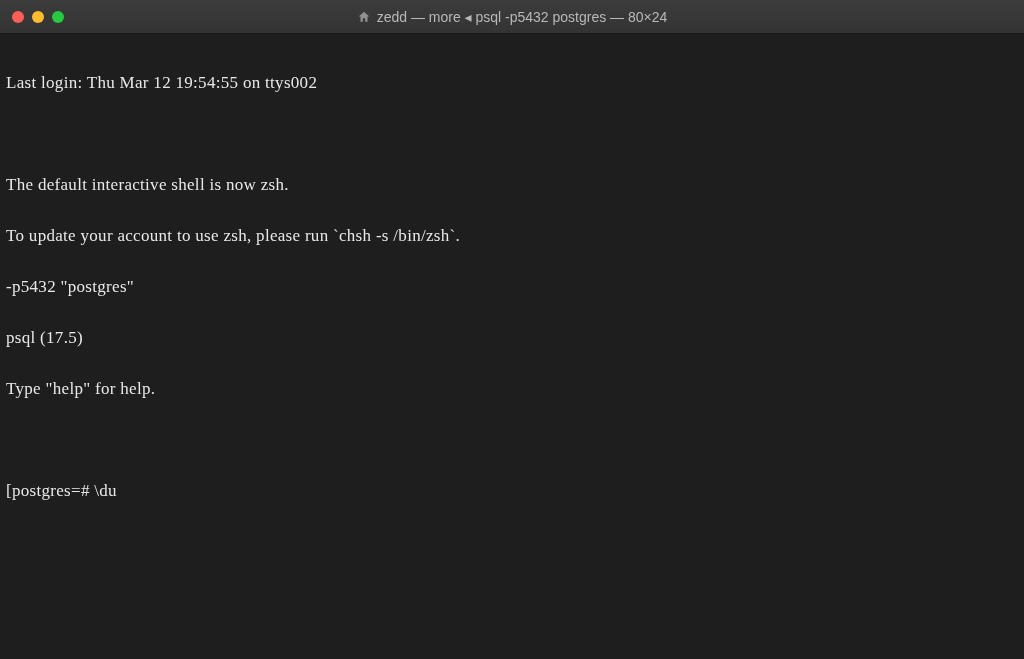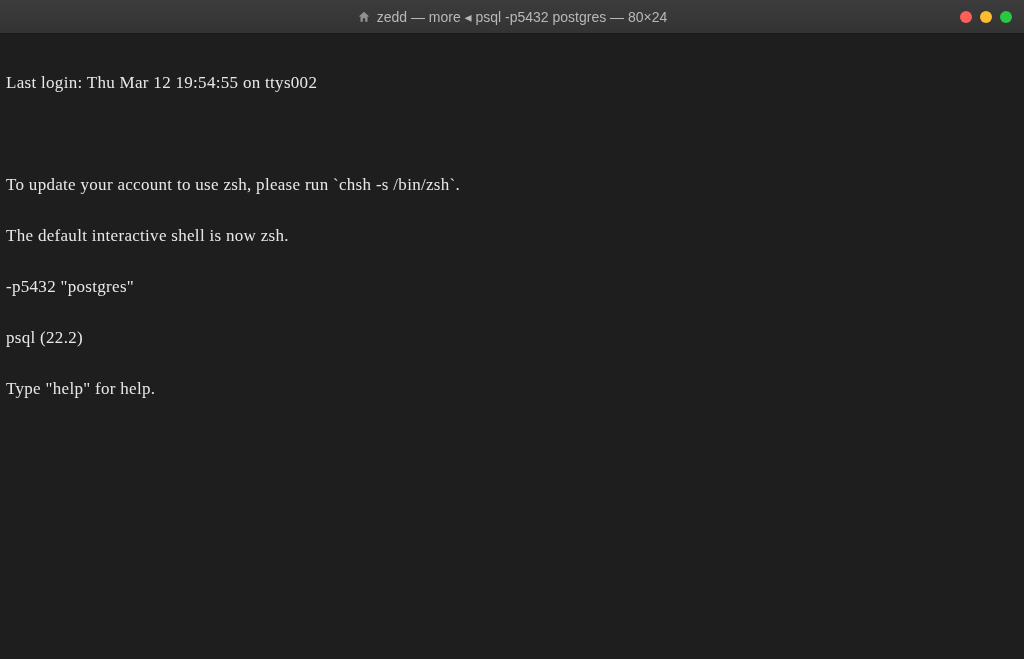--- a/index.html
+++ b/index.html
@@ -17,21 +17,20 @@
       overflow: hidden;
     }
     .titlebar {
       height: 34px;
       background: linear-gradient(to bottom, #3c3c3c, #333333);
       border-bottom: 1px solid #1a1a1a;
       display: flex;
       align-items: center;
       padding: 16px 12px;
       position: relative;
-      justify-content: flex-end;
     }
     .traffic-lights {
       display: flex;
       gap: 8px;
       align-items: center;
     }
     .traffic-light {
       width: 12px;
       height: 12px;
       border-radius: 50%;
@@ -85,26 +84,27 @@
           <path d="M12 3l9 8h-3v9h-4v-6H10v6H6v-9H3l9-8z"></path>
         </svg>
     </span>
     <span>zedd — more ◂ psql -p5432 postgres — 80×24</span>
   </div>
 </div>
 
 <div class="terminal-body">
 <div class="terminal-line">Last login: Thu Mar 12 19:54:55 on ttys002</div>
 <div class="terminal-line"></div>
+<div class="terminal-line">The default interactive shell is now zsh.</div>
 <div class="terminal-line">To update your account to use zsh, please run `chsh -s /bin/zsh`.</div>
-<div class="terminal-line">The default interactive shell is now zsh.</div>
 <div class="terminal-line">-p5432 "postgres"</div>
-<div class="terminal-line">psql (22.2)</div>
+<div class="terminal-line">psql (17.5)</div>
 <div class="terminal-line">Type "help" for help.</div>
 <div class="terminal-line"></div>
+<div class="terminal-line">[postgres=# \du</div>
 
 
 
 
 
 
 
 
 </div>
 

